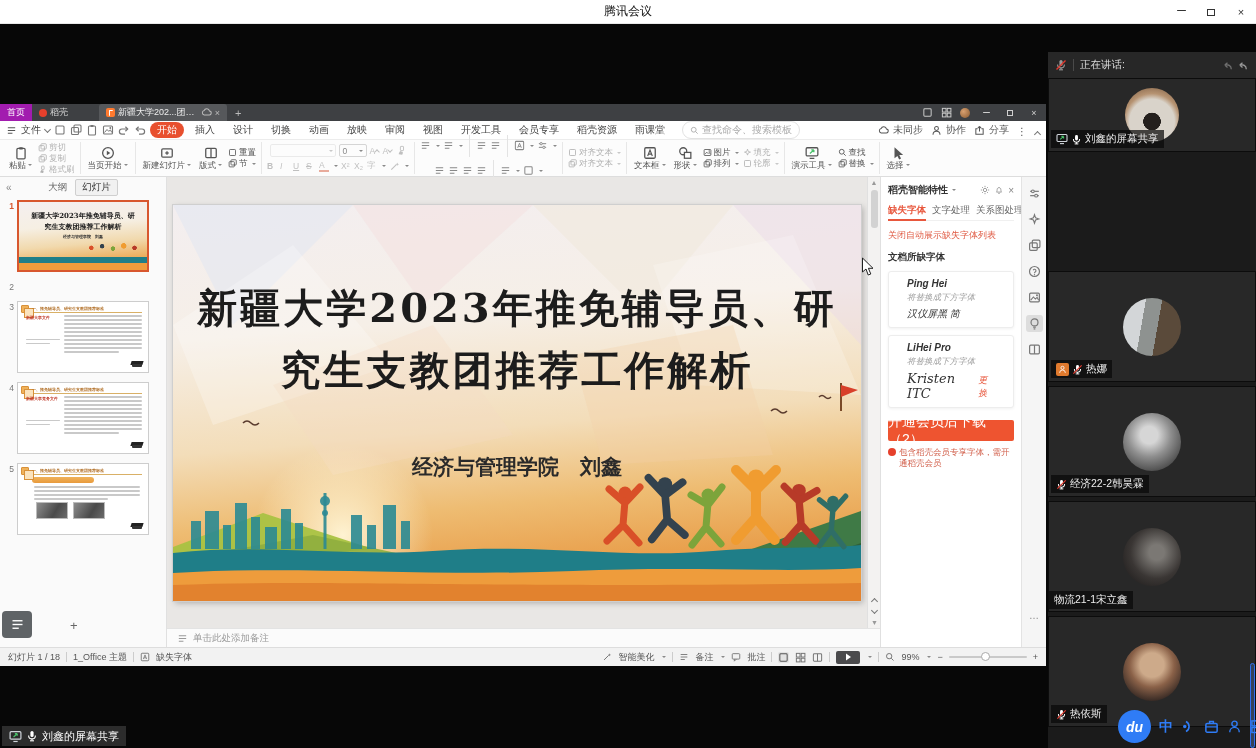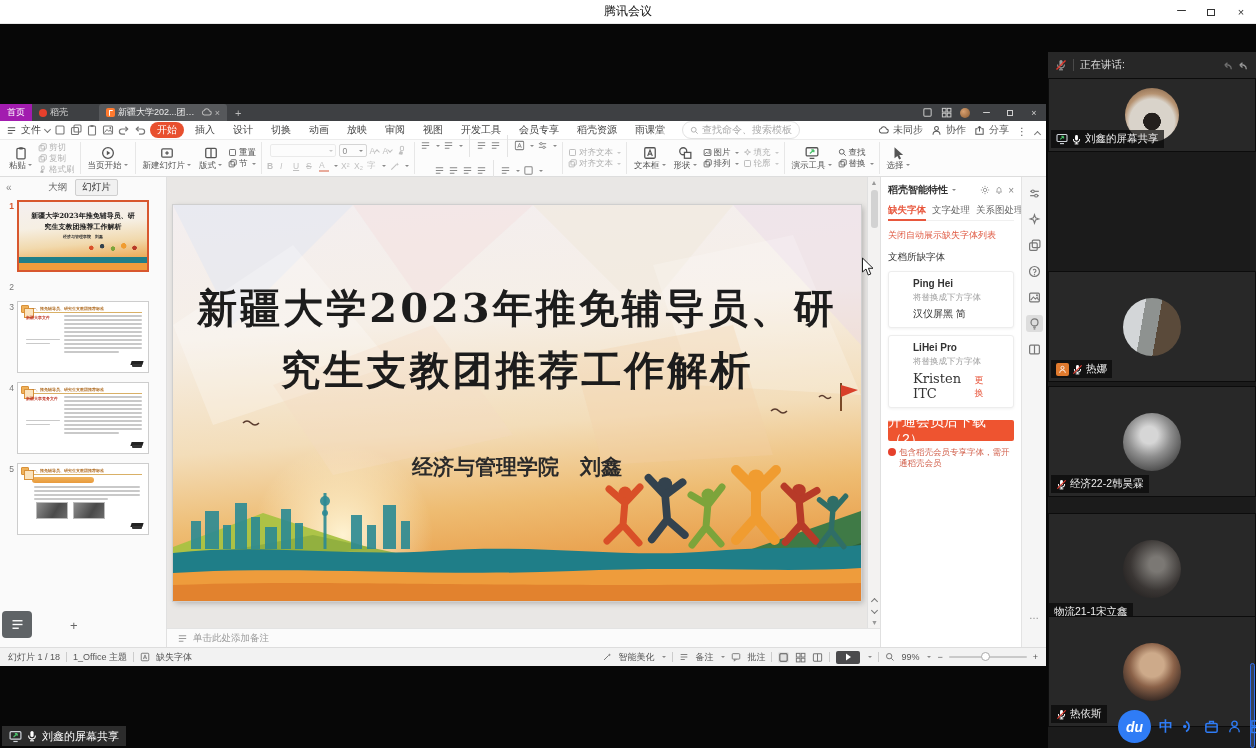--- a/index.html
+++ b/index.html
@@ -135,22 +135,22 @@
   .tp-head{display:flex;align-items:center;gap:2px;}
   .tp-title{font-size:10px;font-weight:bold;color:#333;}
   .tp-hicons{margin-left:auto;display:flex;align-items:center;gap:4px;color:#999;}
   .tp-x{font-size:10px;color:#888;}
   .tp-tabs{display:flex;align-items:flex-end;gap:6px;margin-top:7px;border-bottom:1px solid #f0f0f0;padding-bottom:3px;}
   .tp-tab{font-size:9.5px;color:#666;white-space:nowrap;}
   .tp-tab.active{color:#e8573d;font-weight:bold;position:relative;}
   .tp-tab.active::after{content:"";position:absolute;left:0;right:0;bottom:-4px;height:2px;background:#e8573d;}
   .tp-list{margin-left:auto;color:#999;font-size:10px;}
   .tp-link{color:#e05c45;margin-top:8px;font-size:9px;}
-  .tp-label{margin-top:9px;font-weight:normal;color:#333;font-size:9.5px;}
-  .tp-card{margin-top:7px;border:1px solid #ededed;border-radius:3px;box-shadow:0 1px 3px rgba(0,0,0,.06);padding:6px 24px;background:#fff;}
+  .tp-label{margin-top:9px;font-weight:bold;color:#333;font-size:9.5px;}
+  .tp-card{margin-top:7px;border:1px solid #ededed;border-radius:3px;box-shadow:0 1px 3px rgba(0,0,0,.06);padding:6px 18px;background:#fff;font-style:italic;}
   .tp-fname{font-weight:bold;color:#333;font-size:10px;}
   .tp-hint{color:#a0a0a0;font-size:8.5px;margin-top:3px;}
   .tp-rep{color:#333;font-size:10px;margin-top:3px;display:flex;align-items:baseline;}
   .tp-rep.fancy{font-family:"DejaVu Serif",serif;font-size:13px;}
   .tp-action{margin-left:auto;color:#e8573d;font-size:9px;font-family:"Liberation Sans",sans-serif;}
   .tp-btn{margin-top:12px;height:21px;background:#ee5430;color:#fff;border-radius:2px;display:flex;align-items:center;justify-content:center;font-size:14px;}
   .tp-note{margin-top:6px;display:flex;gap:3px;align-items:flex-start;color:#d2614d;font-size:8.5px;line-height:1.3;}
   .tp-note .docer-dot{margin-top:1px;width:8px;height:8px;}
 
   
@@ -1145,21 +1145,21 @@
       <div class="pav av4"></div>
       <div class="plabel">
         <svg class="ic" width="11" height="11" viewBox="0 0 12 12" style="color:#fff">
             <use href="#mic"></use>
             <line x1="1.5" y1="10.5" x2="10.5" y2="1.5" stroke="#e0392e" stroke-width="1.4"></line>
           </svg>
         <span>经济22-2韩昊霖</span>
       </div>
     </div>
 
-    <div class="ptile" style="top:449px;height:111px;margin-top:12px;">
+    <div class="ptile" style="top:449px;height:111px;">
       <div class="pav av5"></div>
       <div class="plabel" style="left:0;bottom:2px;">
         <span>物流21-1宋立鑫</span>
       </div>
     </div>
 
     <div class="ptile" style="top:564px;height:111px;">
       <div class="pav av6"></div>
       <div class="plabel">
         <svg class="ic" width="11" height="11" viewBox="0 0 12 12" style="color:#fff">

